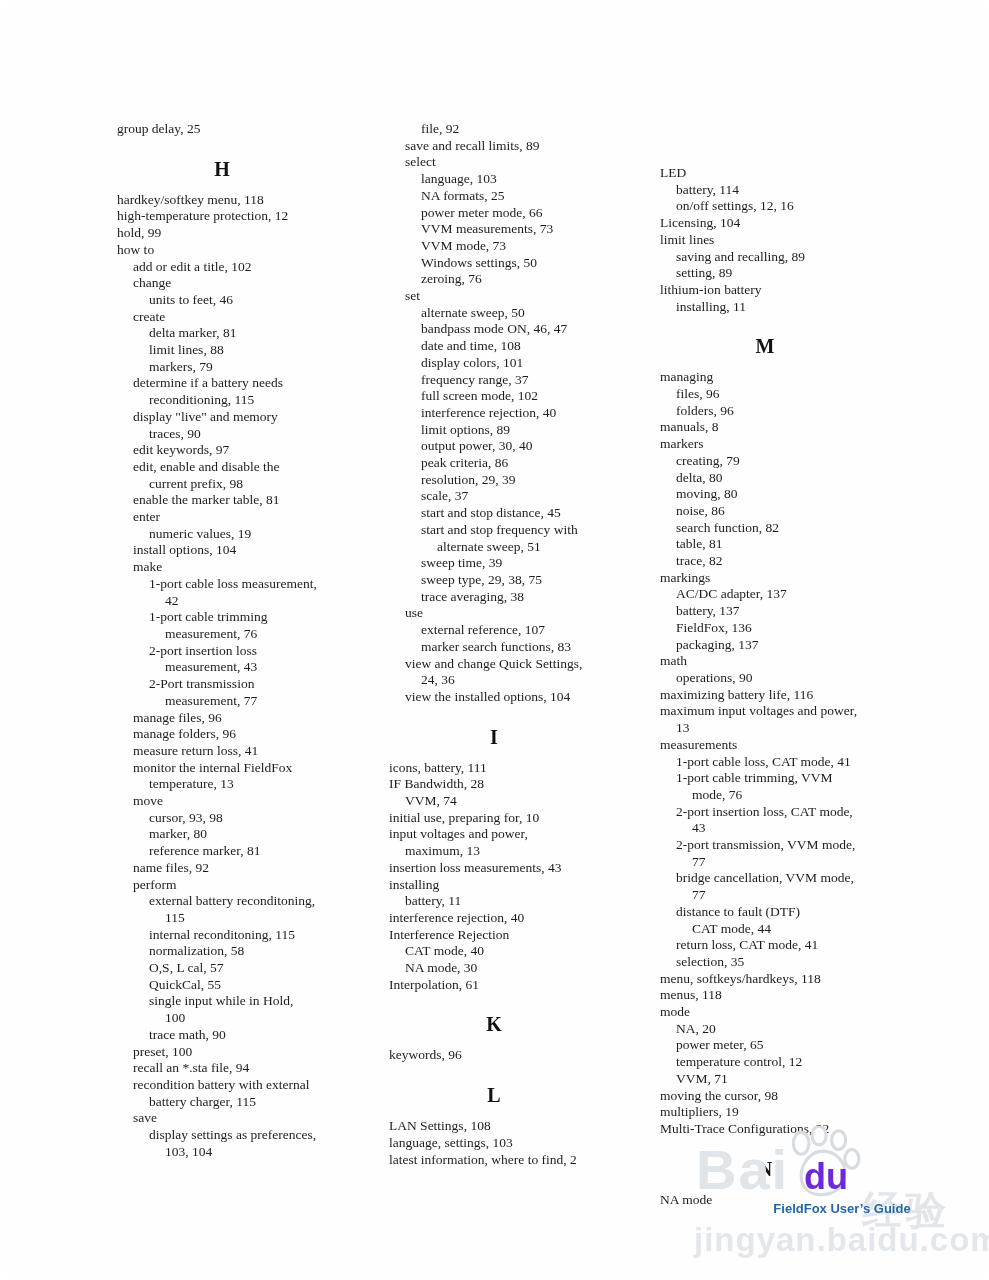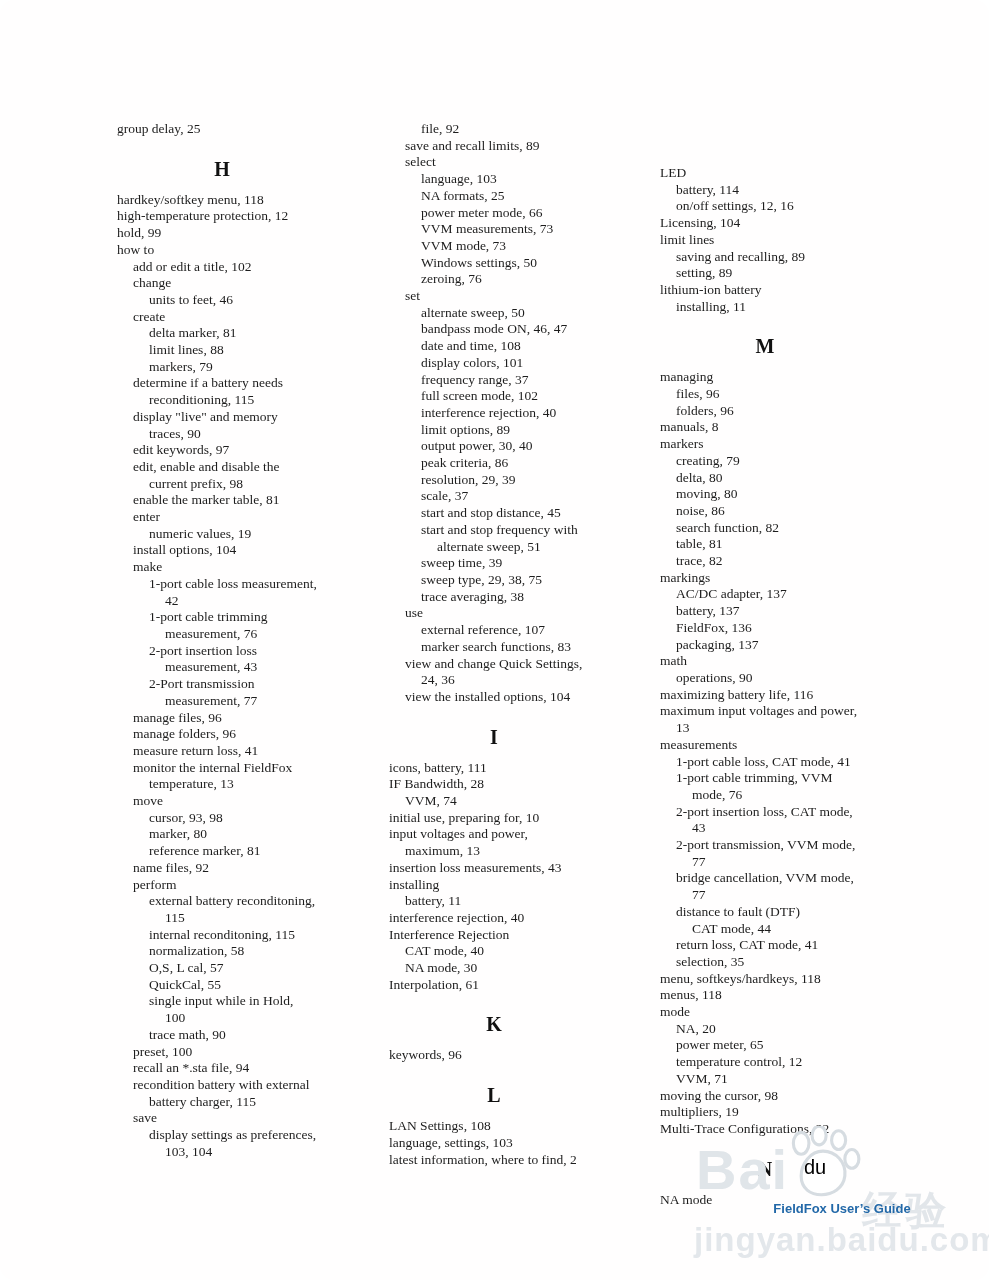--- a/index.html
+++ b/index.html
@@ -29,21 +29,21 @@
   .wm-bai{
     position:absolute;left:8px;top:14px;
     font-family:"Liberation Sans","DejaVu Sans",sans-serif;
     font-weight:700;font-size:56px;line-height:56px;letter-spacing:2px;
     color:#e0e5e9;
   }
   .wm-paw{position:absolute;left:96px;top:-2px;width:78px;height:72px;}
   .wm-du{
     position:absolute;left:116px;top:28px;
     font-family:"Liberation Sans","DejaVu Sans",sans-serif;
-    font-weight:400;font-size:20px;color:#000000;
+    font-weight:700;font-size:36px;color:#6d28d9;
   }
   .wm-cn{
     position:absolute;left:174px;top:24px;
     font-family:"DejaVu Sans","Liberation Sans",sans-serif;
     font-weight:700;font-size:40px;line-height:52px;color:#e2e6ea;letter-spacing:4px;margin-top:32px;
   }
   .wm-caption{
     position:absolute;left:44px;top:70px;width:220px;text-align:center;
     font-family:Liberation Sans, sans-serif;
     font-weight:700;font-size:13px;line-height:22px;

